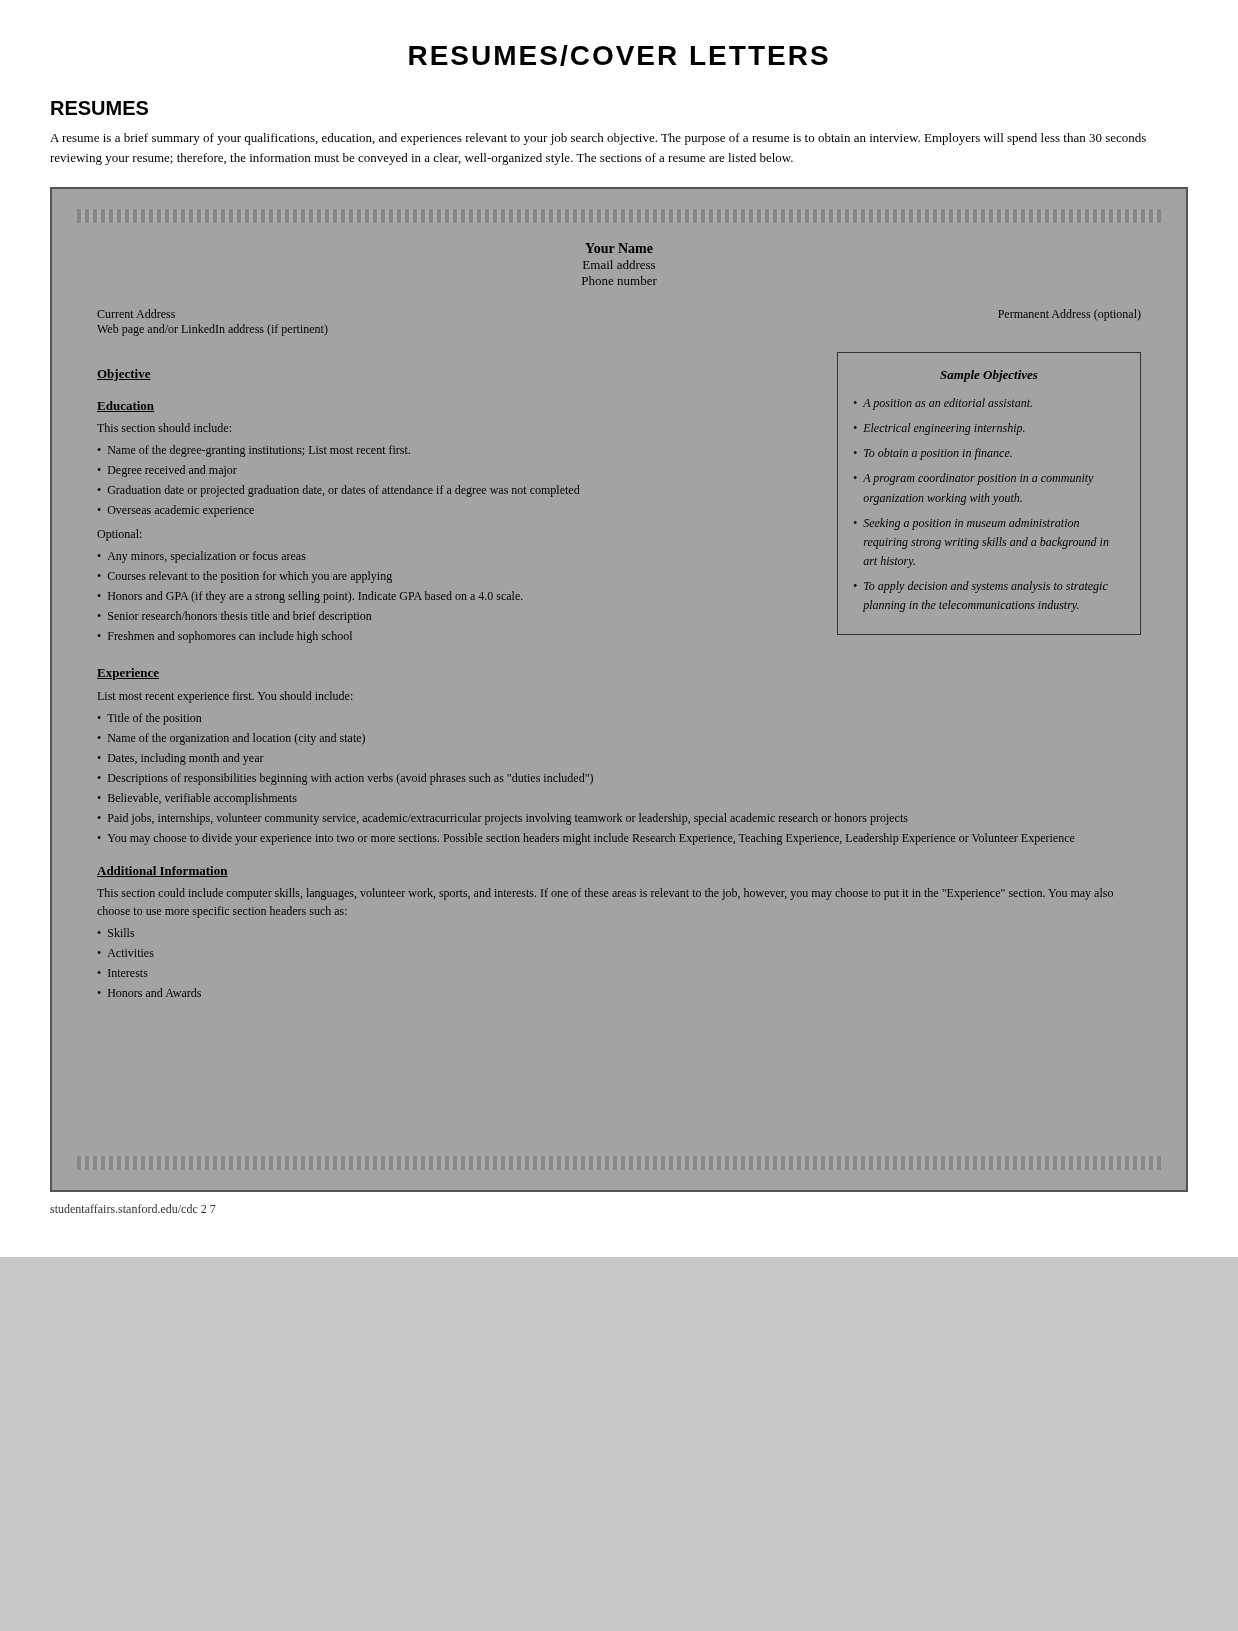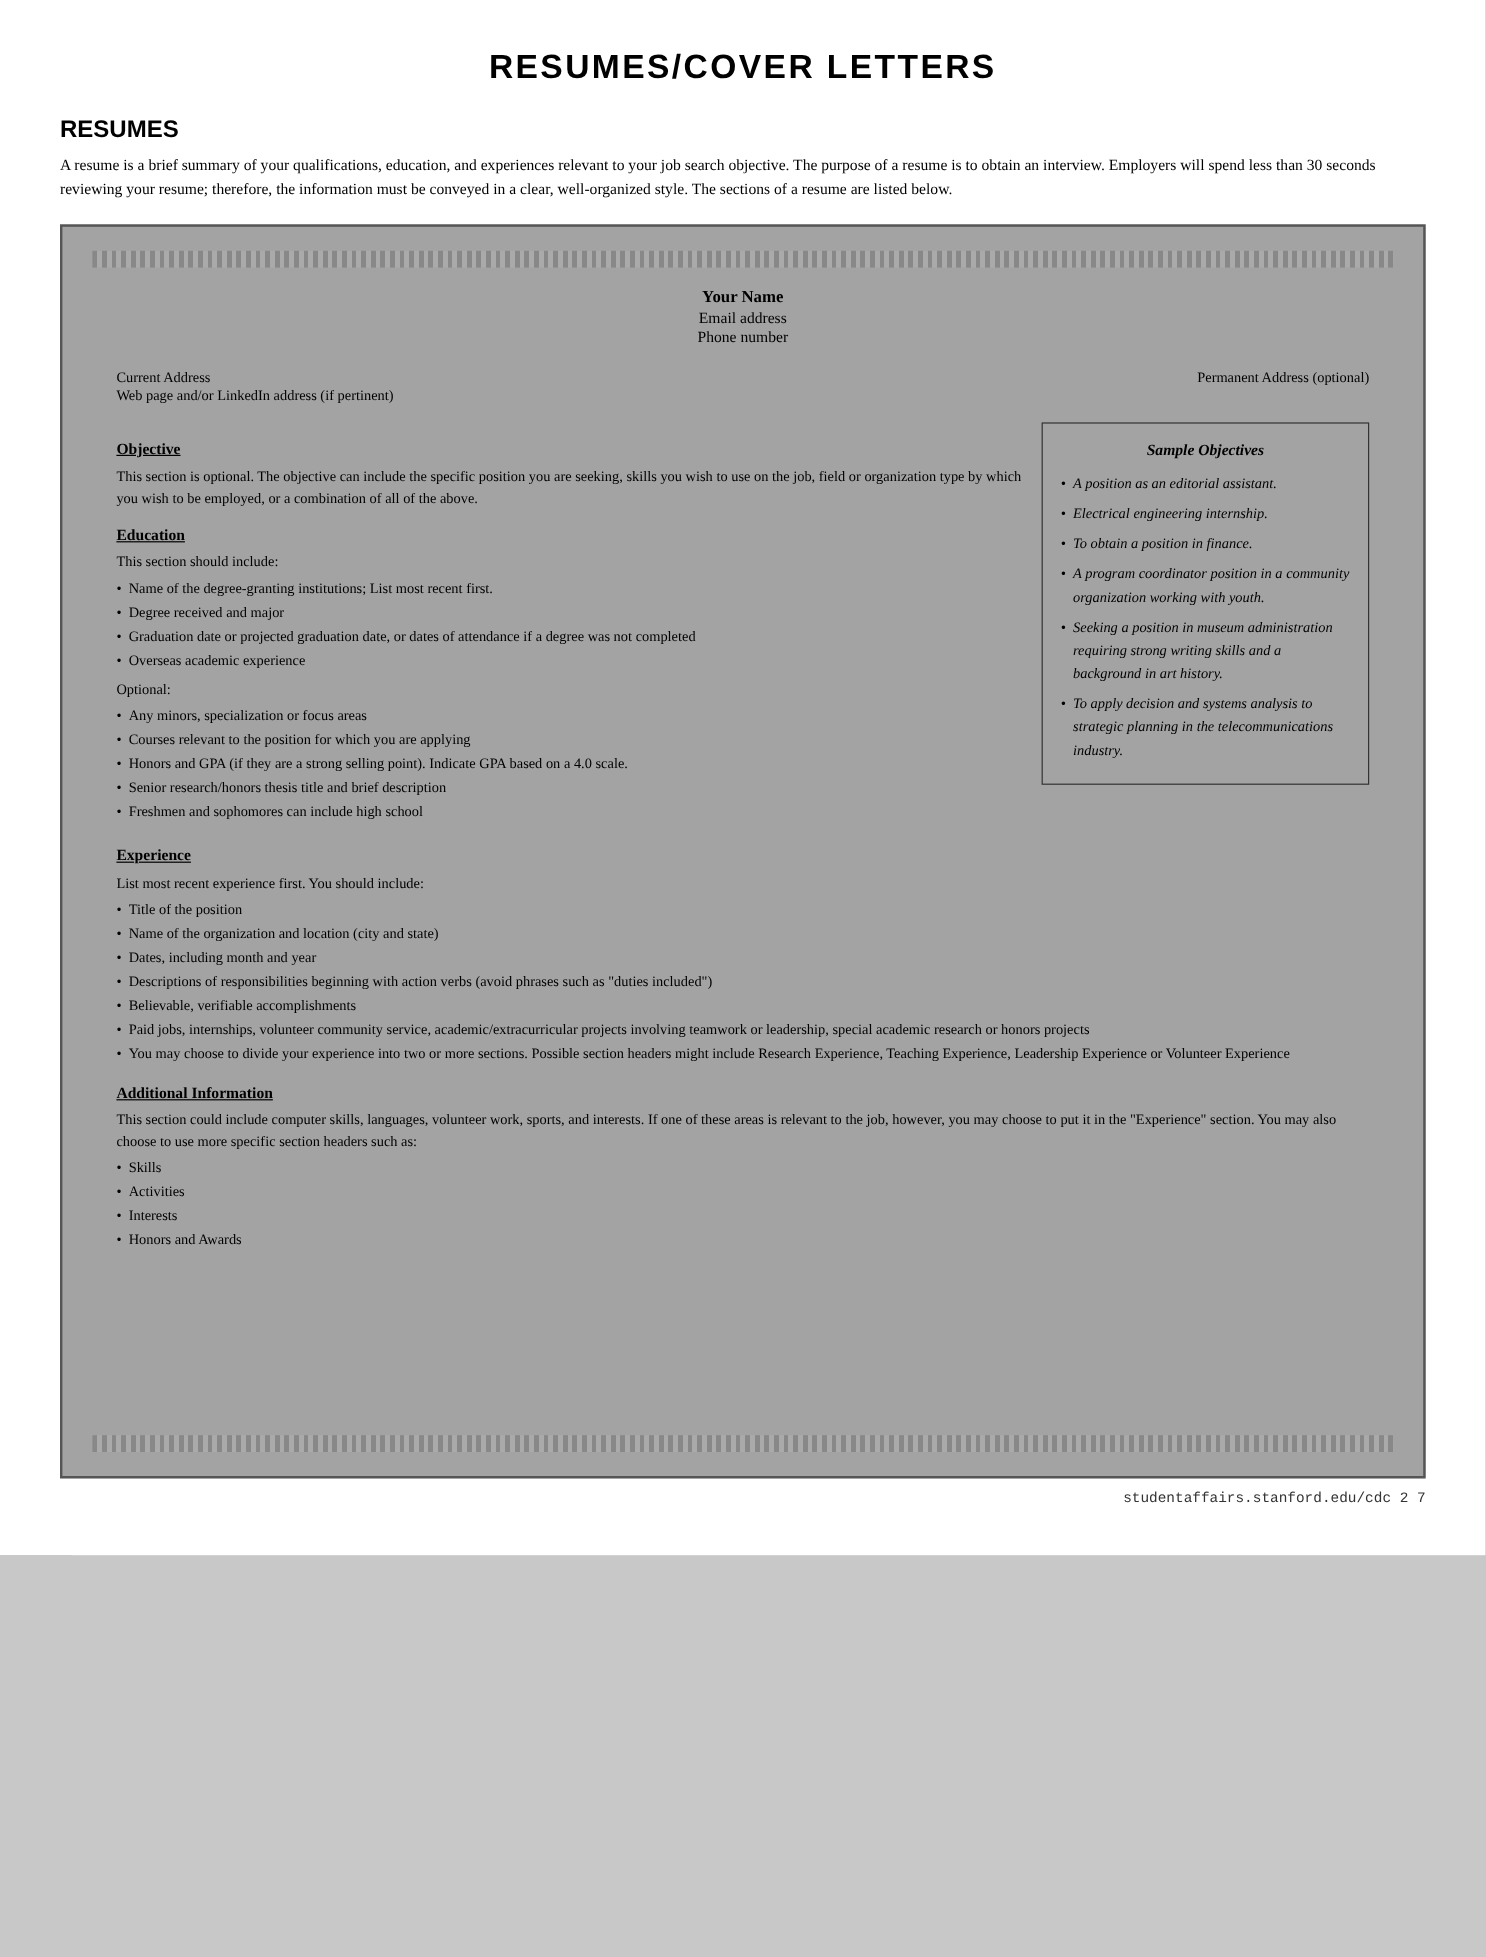--- a/index.html
+++ b/index.html
@@ -135,21 +135,21 @@
       display: flex;
     }
 
     .resume-left-col {
       flex: 1.2;
       font-size: 12px;
       line-height: 1.5;
     }
 
     .resume-right-col {
-      width: 273px;
+      width: 304px;
       flex-shrink: 0;
     }
 
     .sample-objectives-box {
       border: 1px solid #333;
       padding: 12px 15px;
       font-size: 12px;
       line-height: 1.6;
     }
 
@@ -211,25 +211,24 @@
         90deg,
         #888 0px,
         #888 4px,
         #aaa 4px,
         #aaa 8px
       );
       margin-bottom: 0;
     }
 
     .footer-text {
-      text-align: right;
       font-size: 12px;
       color: #333;
       margin-top: 10px;
-      font-family: Liberation Mono, monospace;
+      font-family: Liberation Serif, serif;
     }
 
     .bottom-hatch {
       height: 14px;
       background: repeating-linear-gradient(
         90deg,
         #888 0px,
         #888 4px,
         #aaa 4px,
         #aaa 8px
@@ -271,21 +270,20 @@
           <div class="address-right">
             <div>Permanent Address (optional)</div>
           </div>
         </div>
 
         <div class="resume-body">
 
           <div class="resume-left-col">
 
             <div class="resume-section-title">Objective</div>
-            <p>This section is optional. The objective can include the specific position you are seeking, skills you wish to use on the job, field or organization type by which you wish to be employed, or a combination of all of the above.</p>
 
             <div class="resume-section-title">Education</div>
             <div>This section should include:</div>
             <ul class="bullet-list">
               <li>
                   <span>Name of the degree-granting institutions; List most recent first.</span>
                 </li>
               <li>
                   <span>Degree received and major</span>
                 </li>

